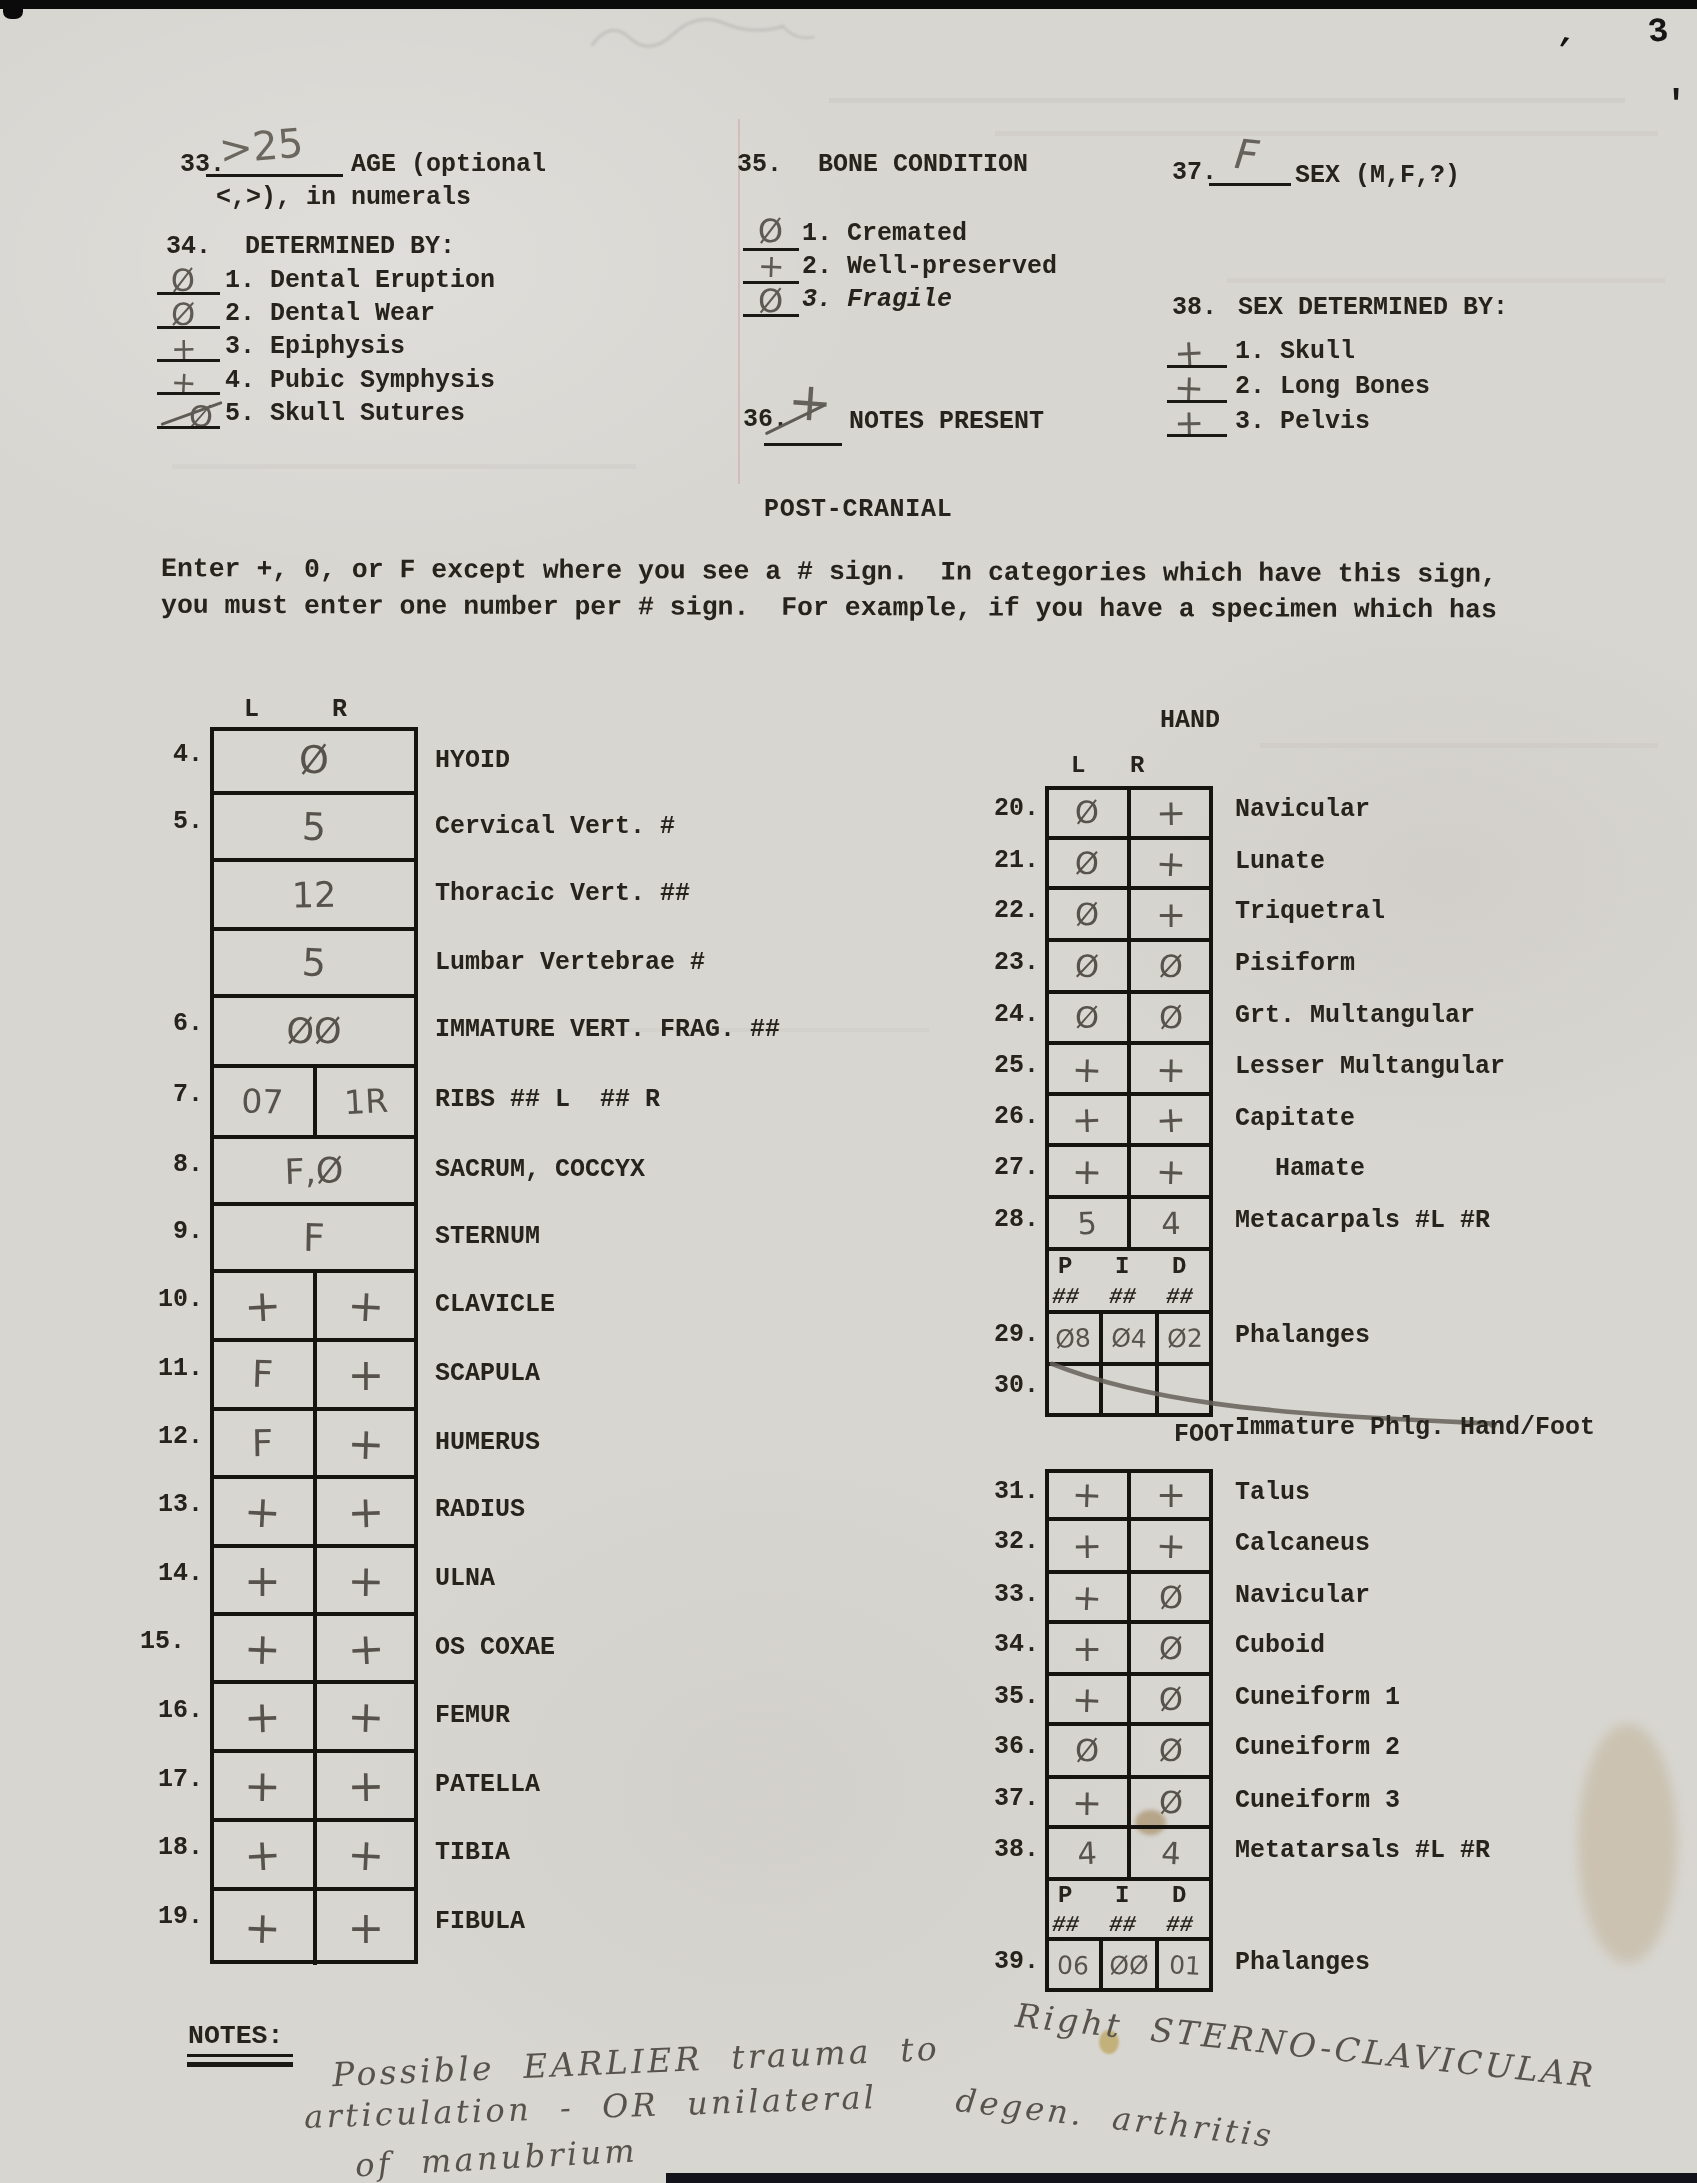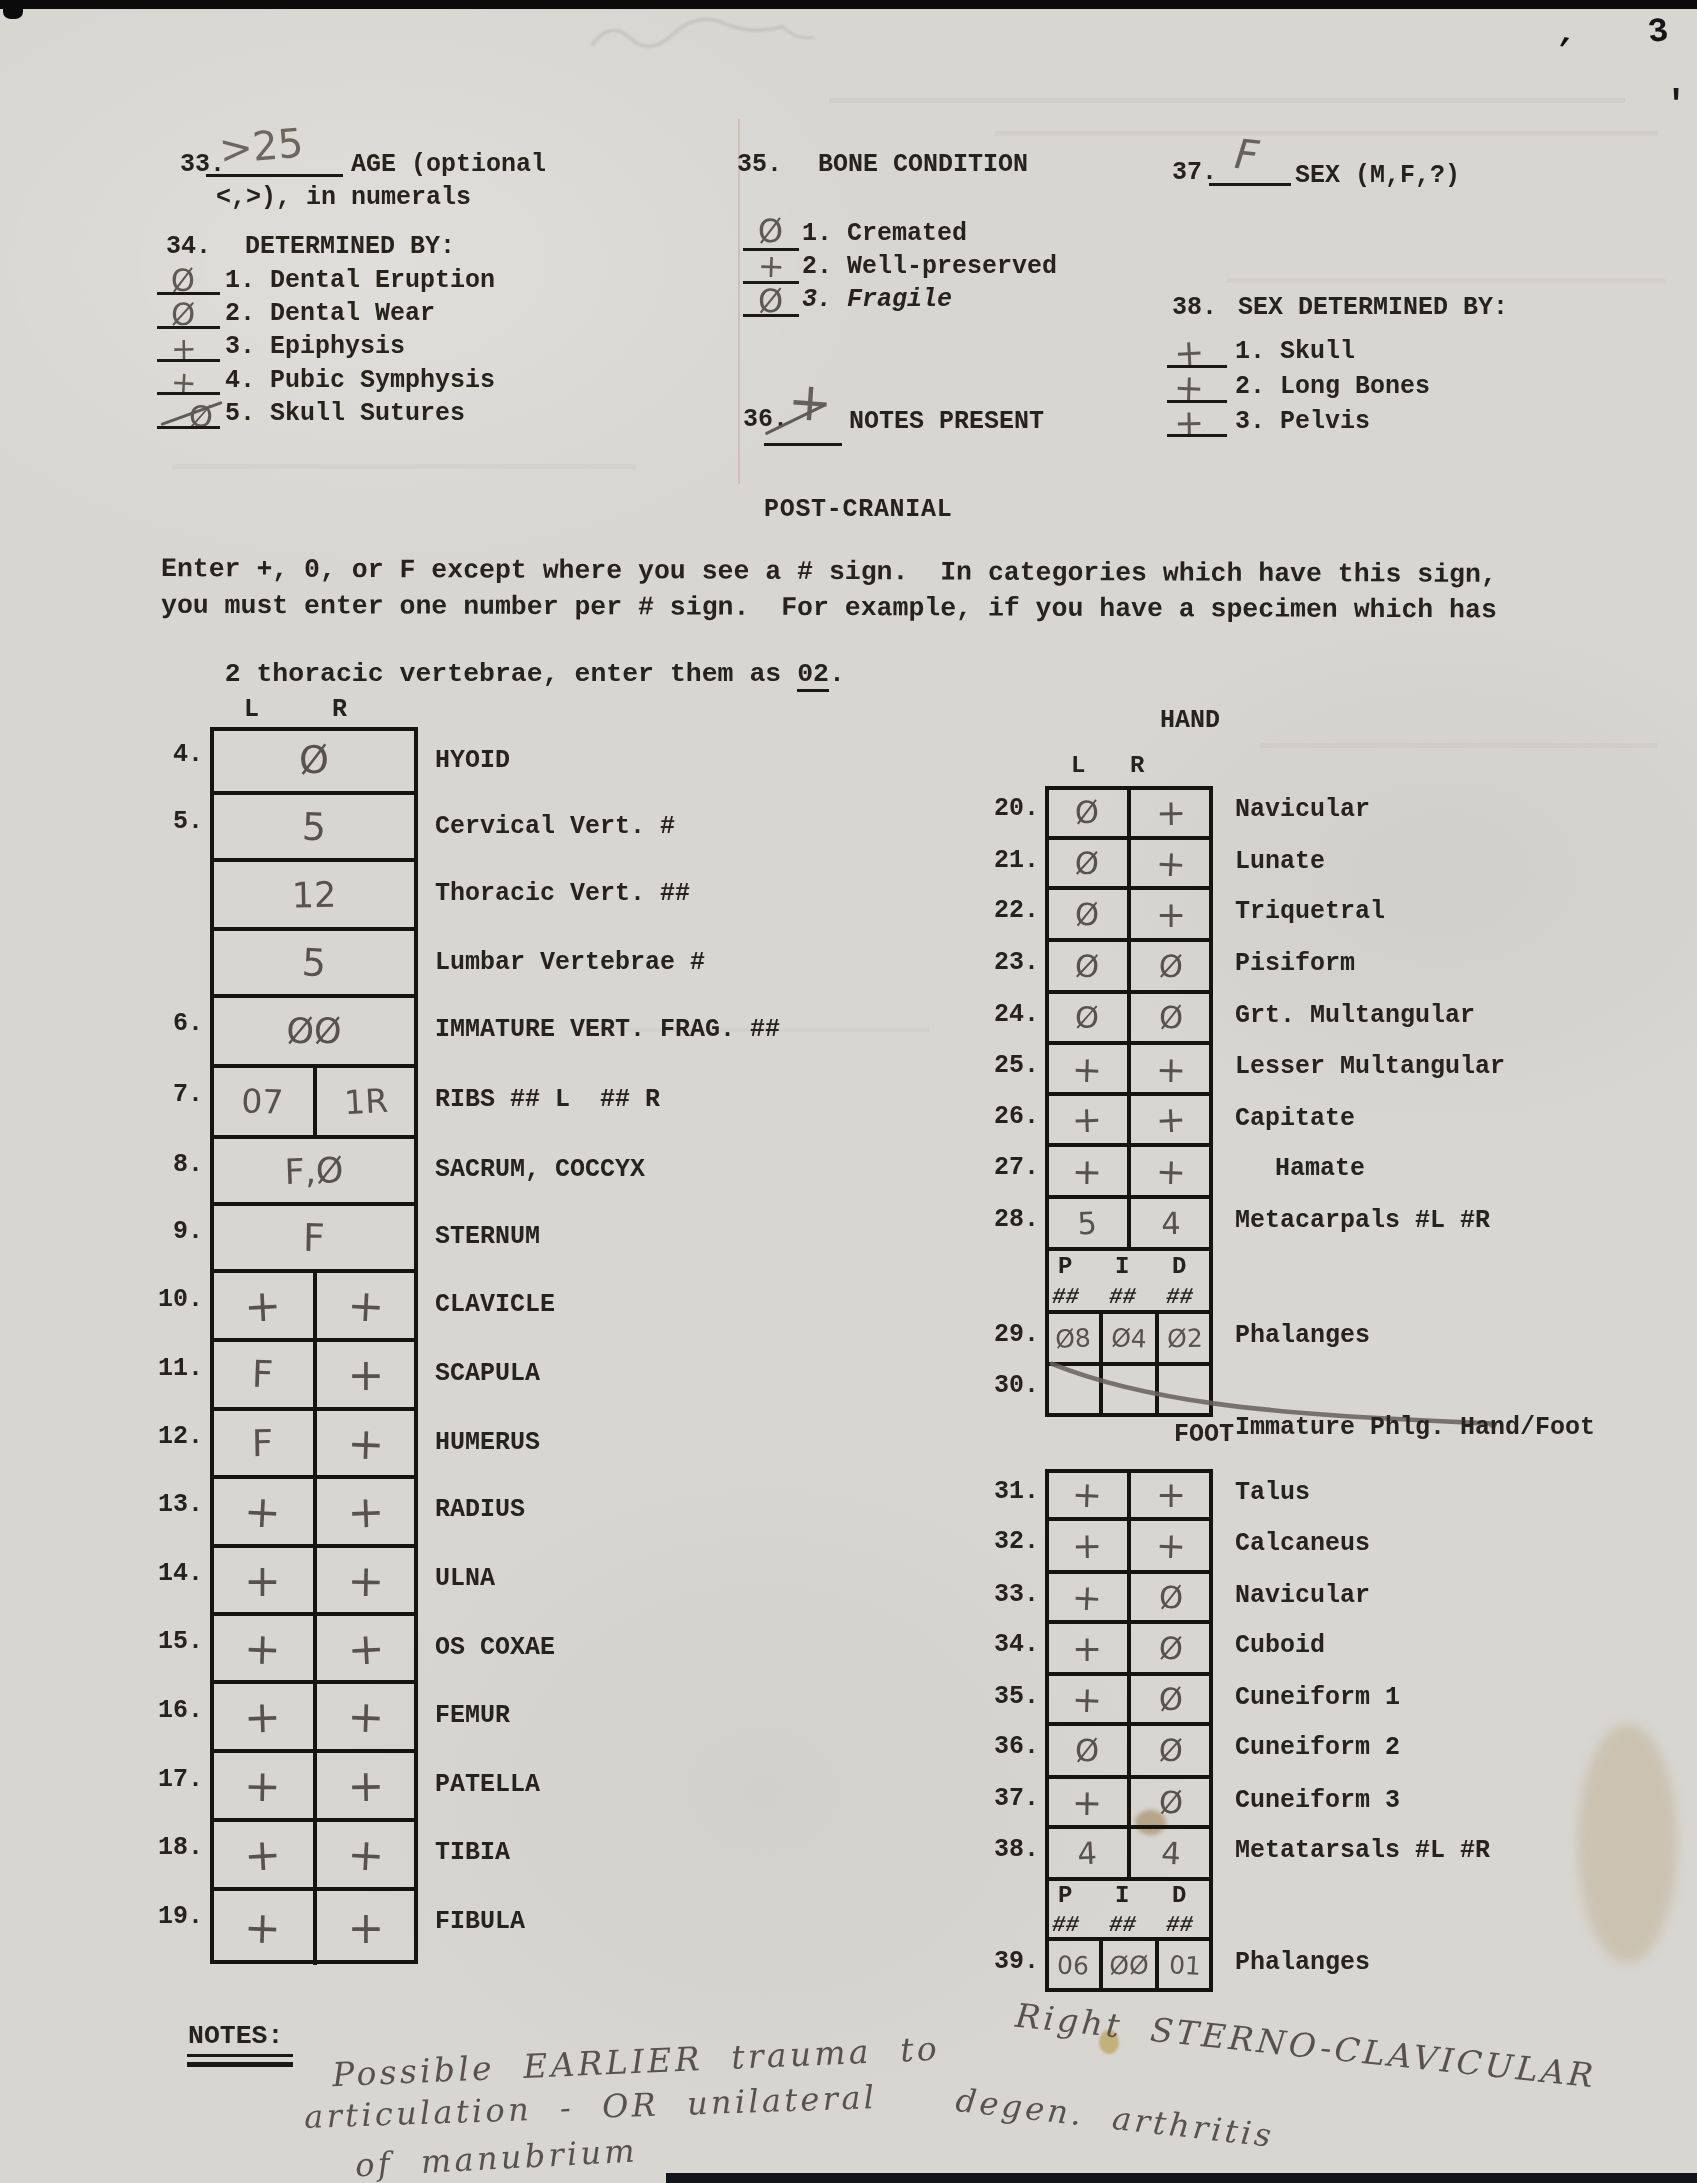--- a/index.html
+++ b/index.html
@@ -78,23 +78,20 @@
   <div class="uline" style="left:1209px;top:183px;width:82px;"></div>
   <div class="typed" style="left:1295px;top:162px;">SEX (M,F,?)</div>
 
   <div class="typed" style="left:1172px;top:294px;">38.</div>
   <div class="typed" style="left:1238px;top:294px;">SEX DETERMINED BY:</div>
   <div class="slash" style="left:159px;top:412px;width:65px;transform:rotate(-20deg);"></div>
 
   <div class="typed" style="left:764px;top:496px;letter-spacing:0.7px;">POST-CRANIAL</div>
   <div class="typed instr" style="left:161px;top:558px;transform:rotate(.25deg);">Enter +, 0, or F except where you see a # sign.  In categories which have this sign,</div>
   <div class="typed instr" style="left:161px;top:594px;transform:rotate(.2deg);">you must enter one number per # sign.  For example, if you have a specimen which has</div>
-  <div class="typed instr" style="left:161px;top:630px;">
-    <span>2 thoracic vertebrae, enter them as </span><span style="border-bottom:3.3px solid #1b1914;">02</span><span>.</span>
-  </div>
 
   <div class="typed" style="left:244px;top:696px;">L</div>
   <div class="typed" style="left:332px;top:696px;">R</div>
 
   <div class="typed" style="left:1160px;top:707px;">HAND</div>
   <div class="typed" style="left:1071px;top:753px;font-size:24px;">L</div>
   <div class="typed" style="left:1130px;top:753px;font-size:24px;">R</div>
   <div class="typed" style="left:1058px;top:1254px;font-size:24px;">P</div>
   <div class="typed" style="left:1115px;top:1254px;font-size:24px;">I</div>
   <div class="typed" style="left:1172px;top:1254px;font-size:24px;">D</div>
@@ -298,21 +295,21 @@
     <div class="typed" style="left: 147px; top: 1286px; width: 56px; text-align: right;">10.</div>
     <div class="typed" style="left: 435px; top: 1291px;">CLAVICLE</div>
     <div class="typed" style="left: 147px; top: 1355px; width: 56px; text-align: right;">11.</div>
     <div class="typed" style="left: 435px; top: 1360px;">SCAPULA</div>
     <div class="typed" style="left: 147px; top: 1423px; width: 56px; text-align: right;">12.</div>
     <div class="typed" style="left: 435px; top: 1429px;">HUMERUS</div>
     <div class="typed" style="left: 147px; top: 1491px; width: 56px; text-align: right;">13.</div>
     <div class="typed" style="left: 435px; top: 1496px;">RADIUS</div>
     <div class="typed" style="left: 147px; top: 1560px; width: 56px; text-align: right;">14.</div>
     <div class="typed" style="left: 435px; top: 1565px;">ULNA</div>
-    <div class="typed" style="left: 147px; top: 1628px; width: 56px; text-align: right;">15.</div>
+    <div class="typed" style="left: 140px; top: 1628px; width: 56px; ">15.</div>
     <div class="typed" style="left: 435px; top: 1634px;">OS COXAE</div>
     <div class="typed" style="left: 147px; top: 1697px; width: 56px; text-align: right;">16.</div>
     <div class="typed" style="left: 435px; top: 1702px;">FEMUR</div>
     <div class="typed" style="left: 147px; top: 1766px; width: 56px; text-align: right;">17.</div>
     <div class="typed" style="left: 435px; top: 1771px;">PATELLA</div>
     <div class="typed" style="left: 147px; top: 1834px; width: 56px; text-align: right;">18.</div>
     <div class="typed" style="left: 435px; top: 1839px;">TIBIA</div>
     <div class="typed" style="left: 147px; top: 1903px; width: 56px; text-align: right;">19.</div>
     <div class="typed" style="left: 435px; top: 1908px;">FIBULA</div>
     <div class="typed" style="left: 983px; top: 795px; width: 56px; text-align: right;">20.</div>

